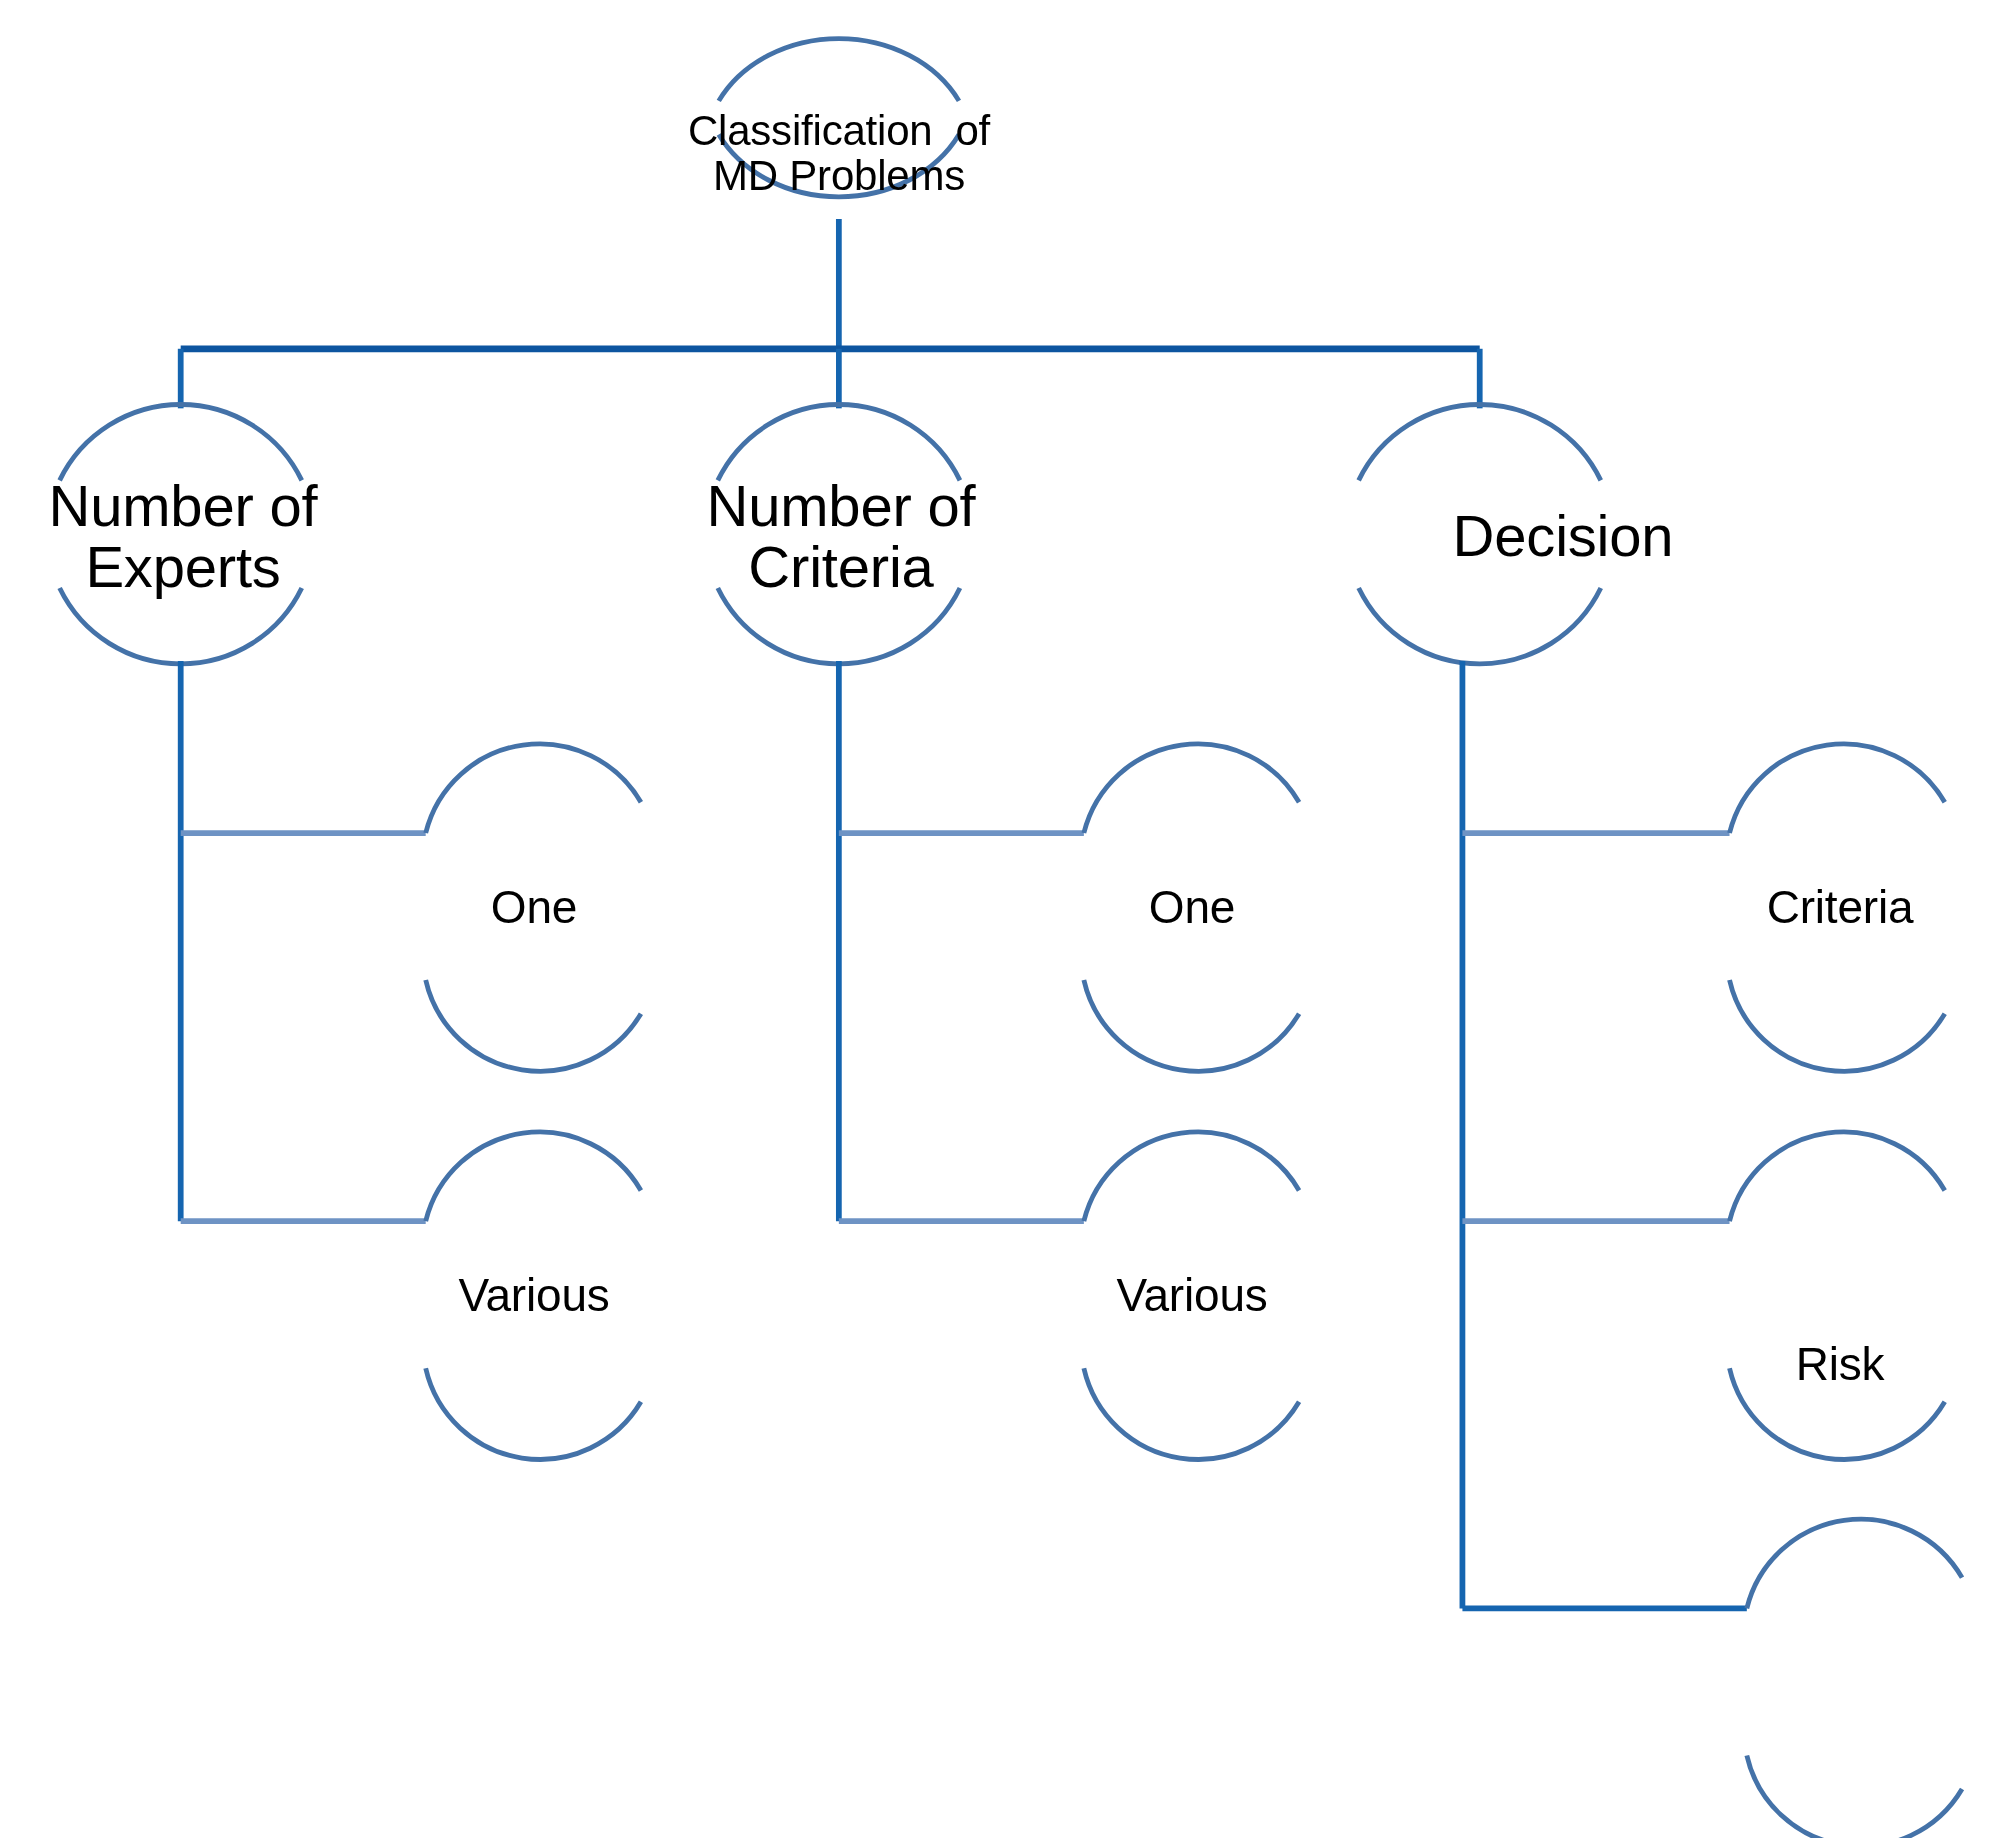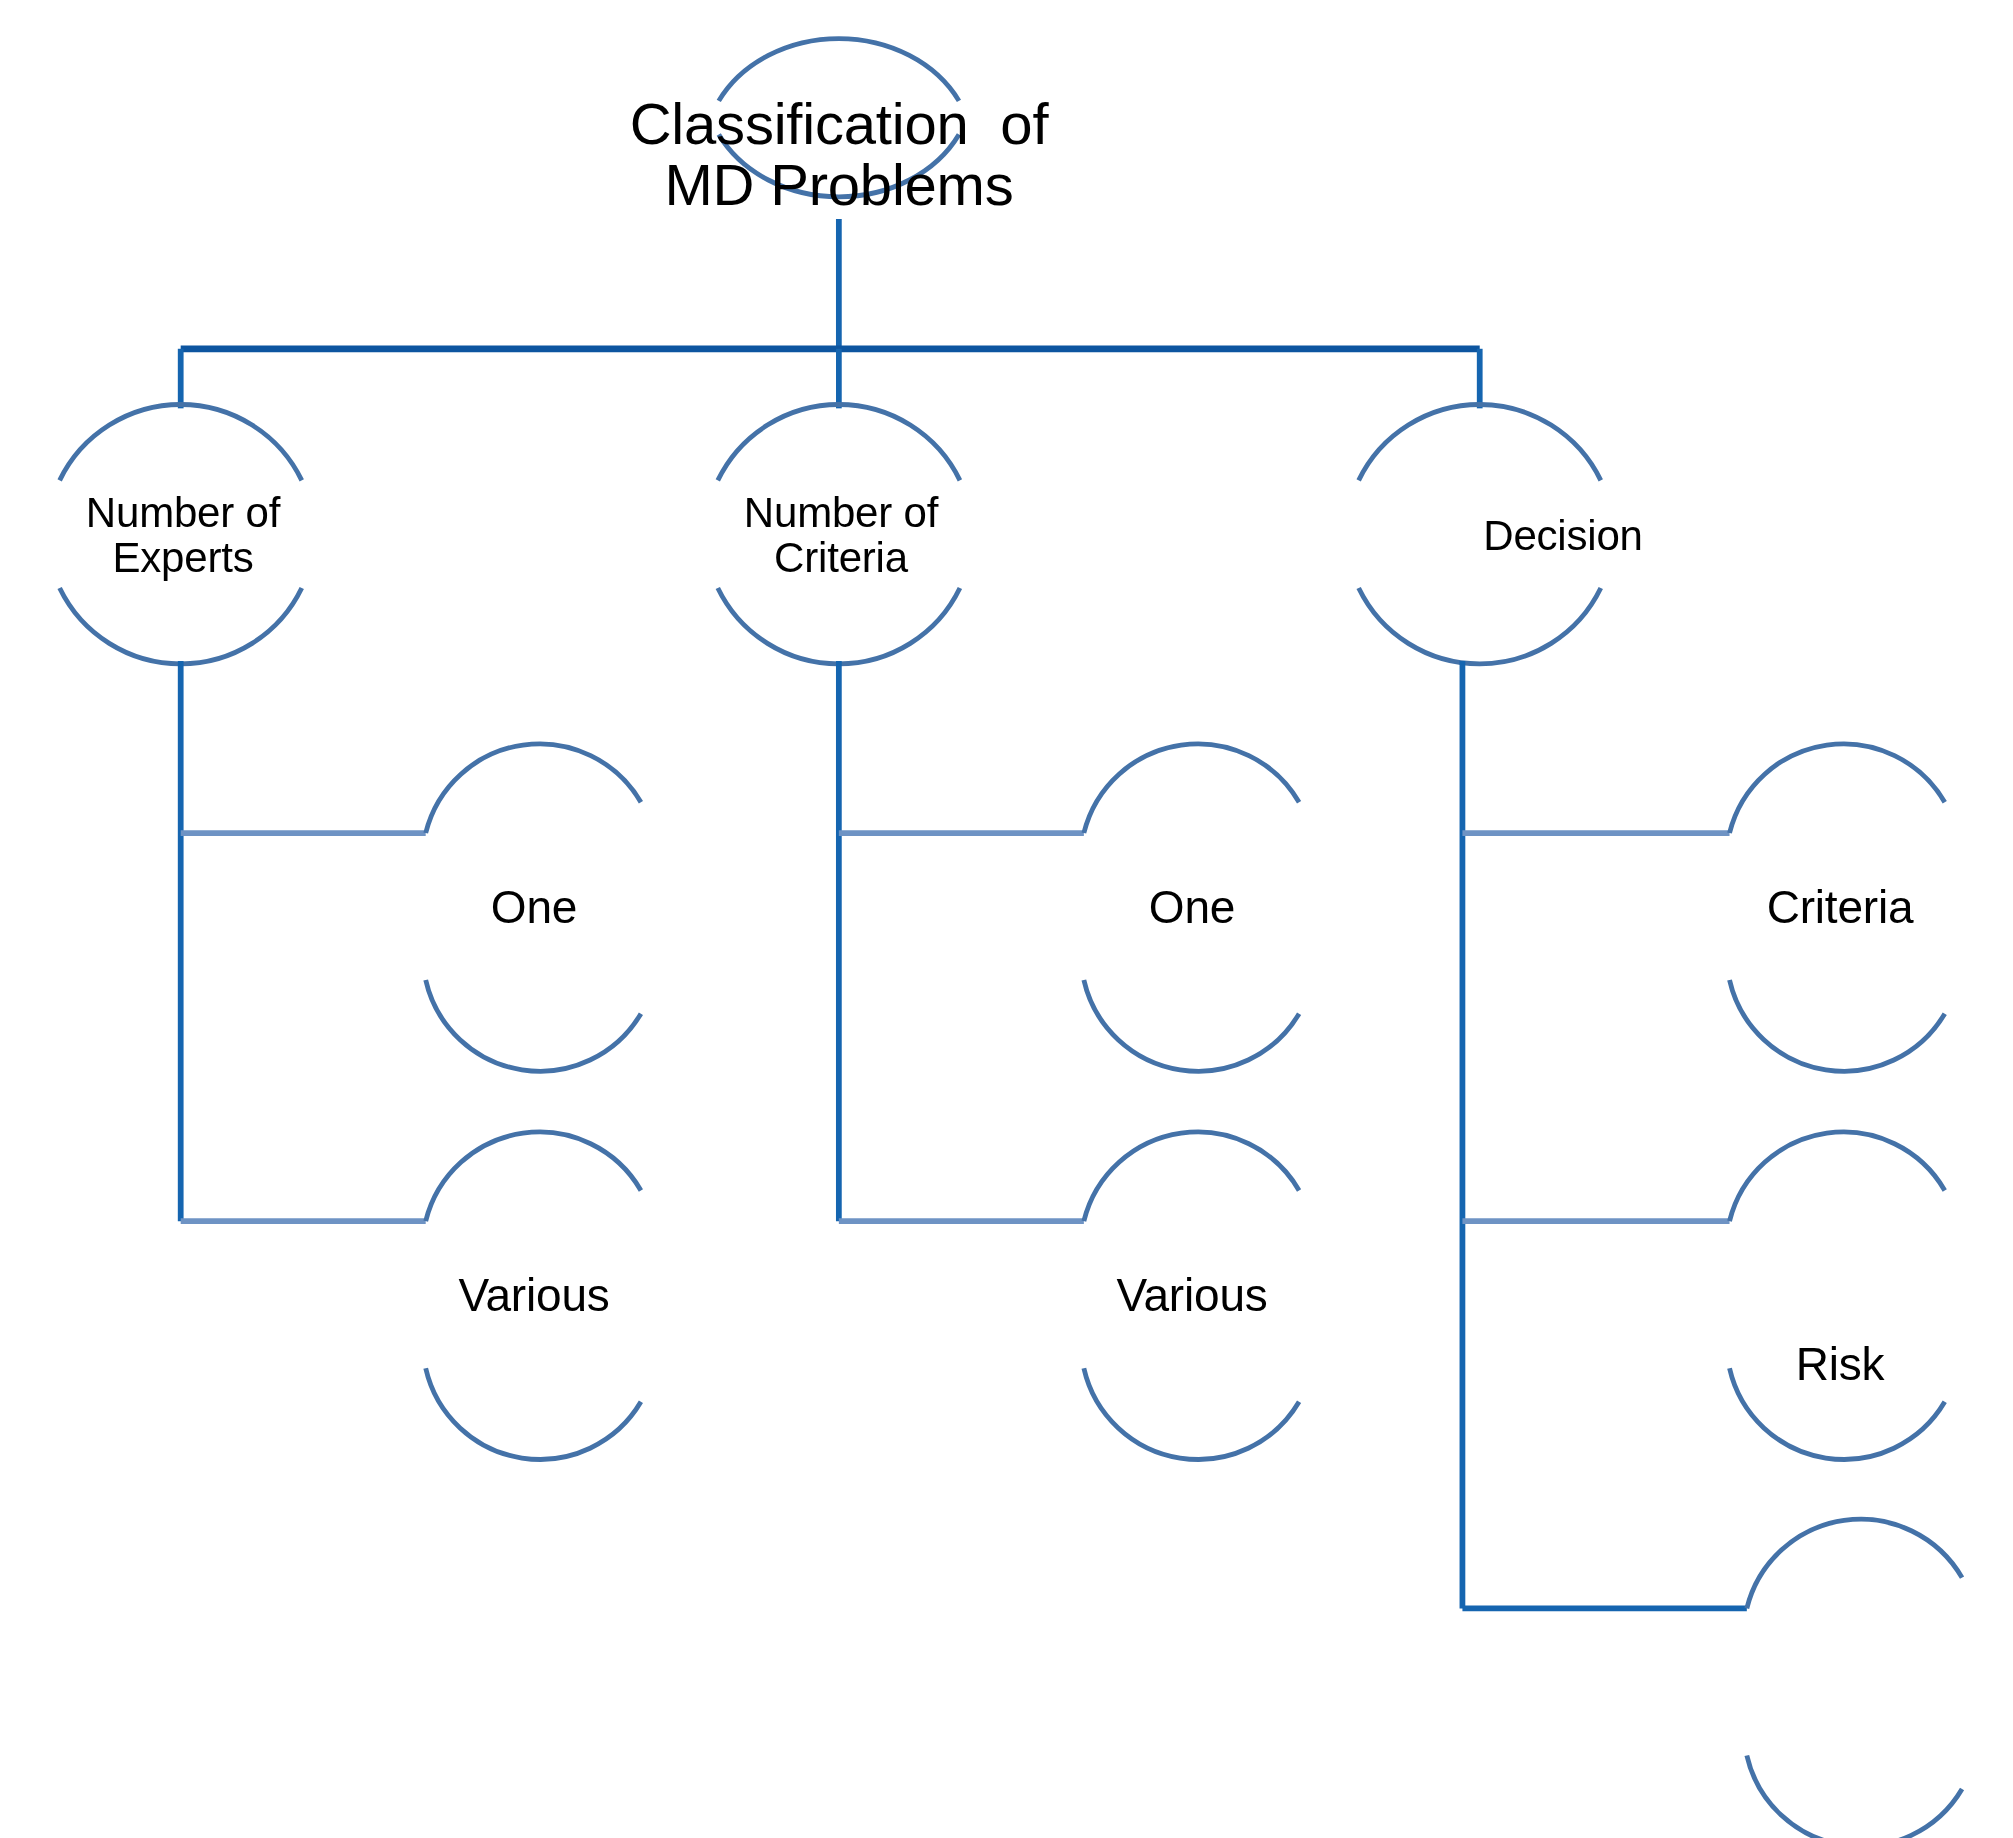--- a/index.html
+++ b/index.html
@@ -30,24 +30,24 @@
     position: absolute;
     text-align: center;
     color: #000000;
     line-height: 1.06;
     white-space: pre;
     background: transparent;
     letter-spacing: -0.2px;
     transform: translate(-50%, -50%);
   }
   .lbl-root {
-    font-size: 58px;
+    font-size: 42px;
   }
   .lbl-l2 {
-    font-size: 42px;
+    font-size: 58px;
   }
   .lbl-leaf {
     font-size: 46px;
   }
 </style>
 </head>
 <body>
 
 <div id="diagram-root">
 

